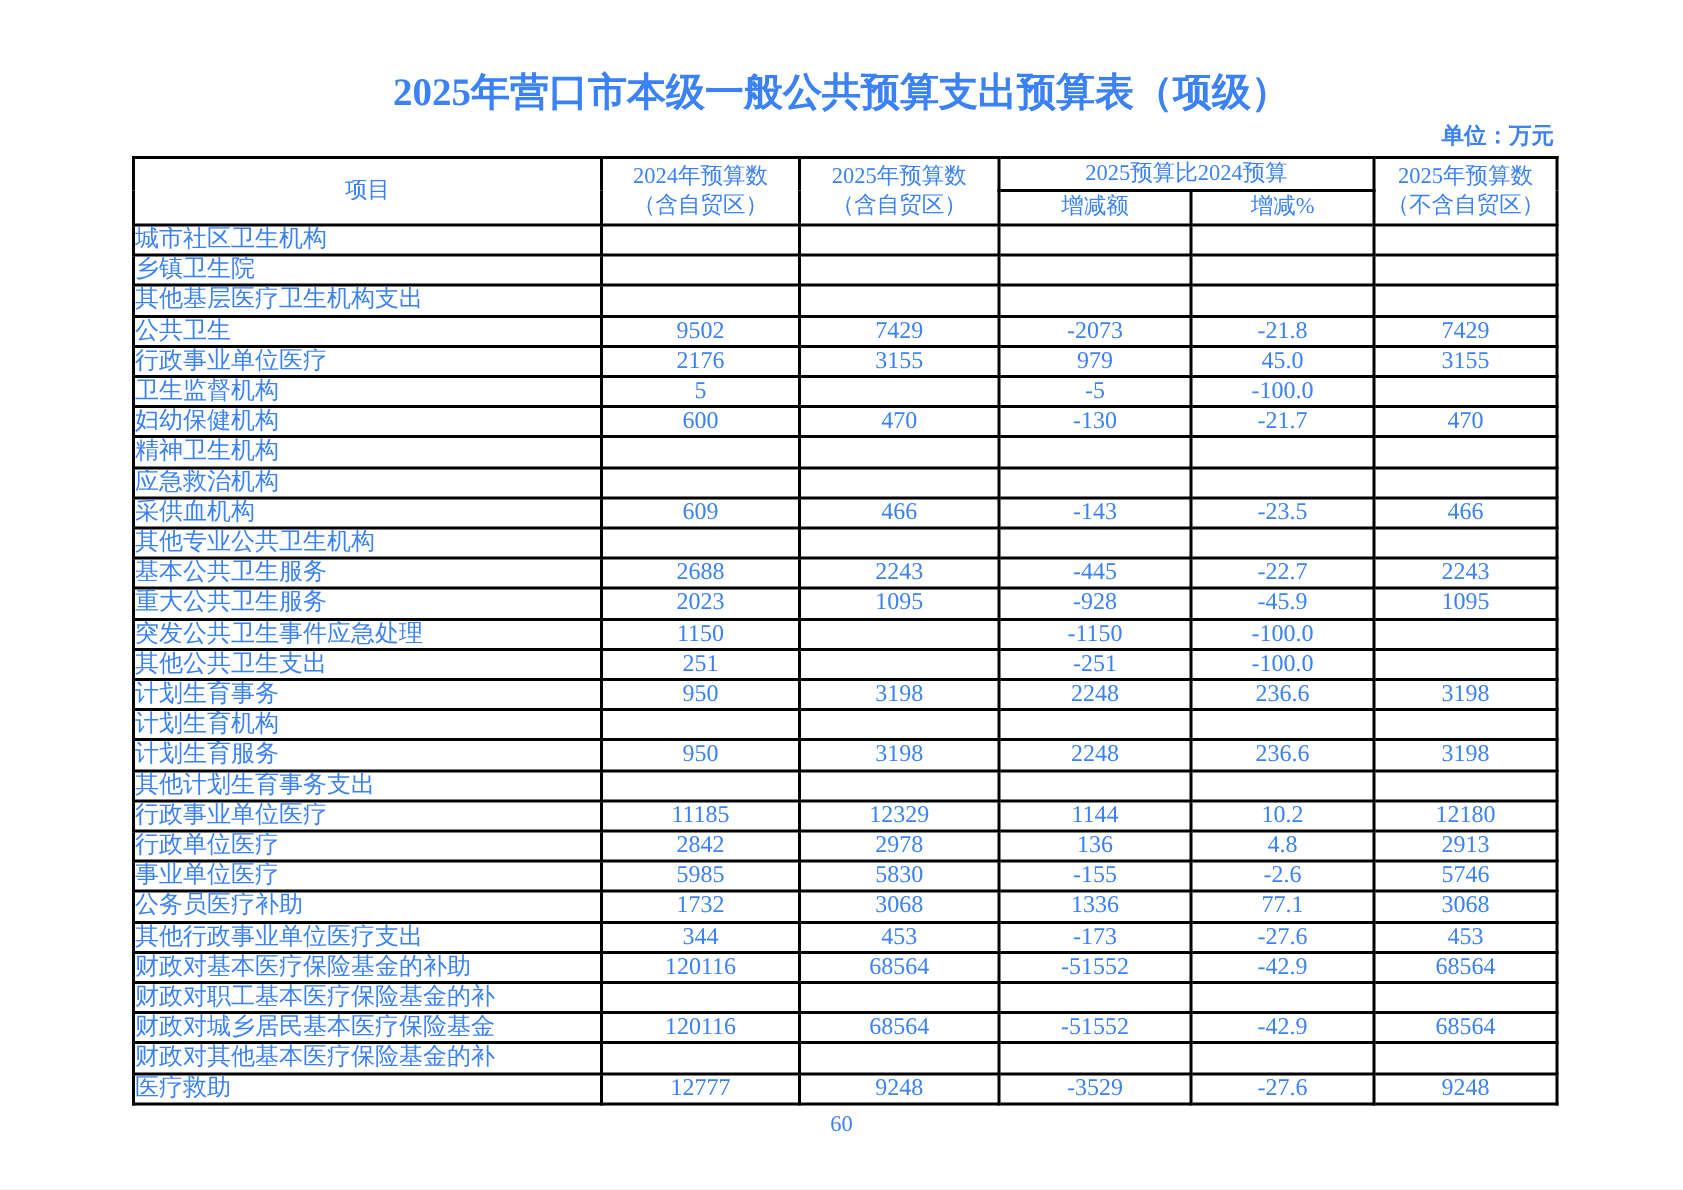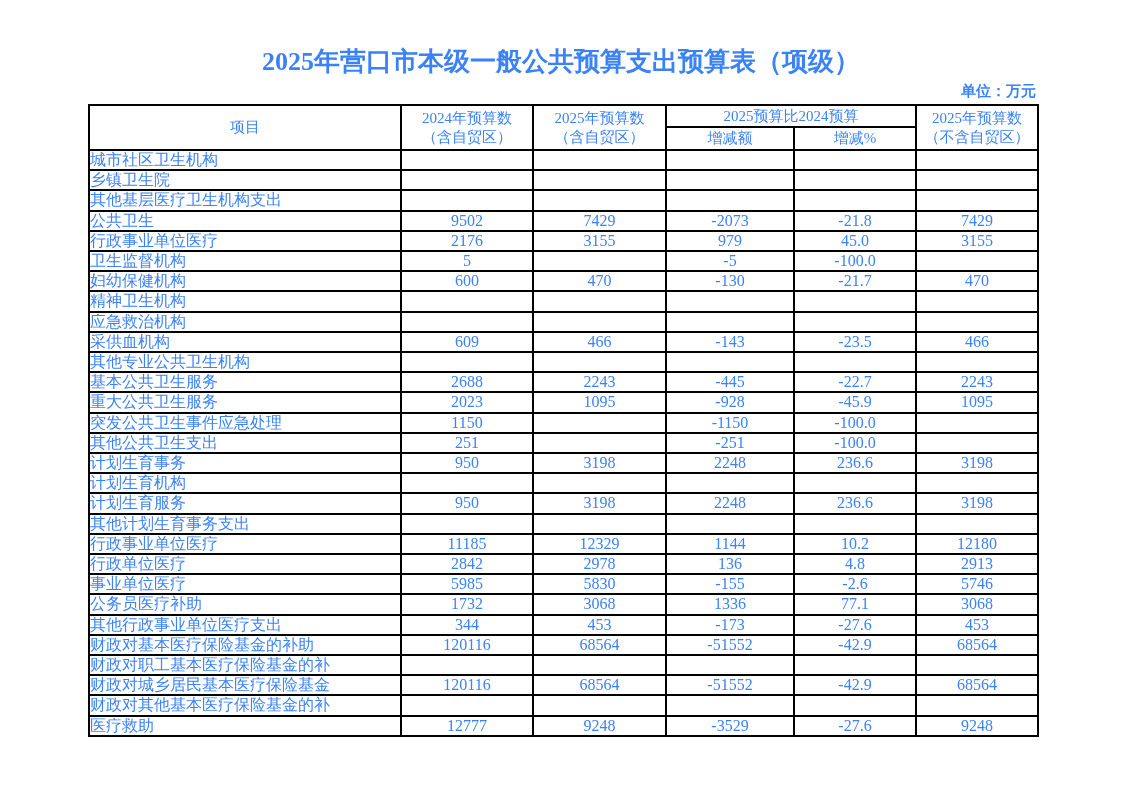--- a/index.html
+++ b/index.html
@@ -339,14 +339,15 @@
           <td class="item-cell indent-1">医疗救助</td>
           <td class="num-cell">12777</td>
           <td class="num-cell">9248</td>
           <td class="num-cell">-3529</td>
           <td class="num-cell">-27.6</td>
           <td class="num-cell">9248</td>
         </tr>
       </tbody>
   </table>
 
+  <div class="page-number">60</div>
 
 </div>
 
 </body></html>

